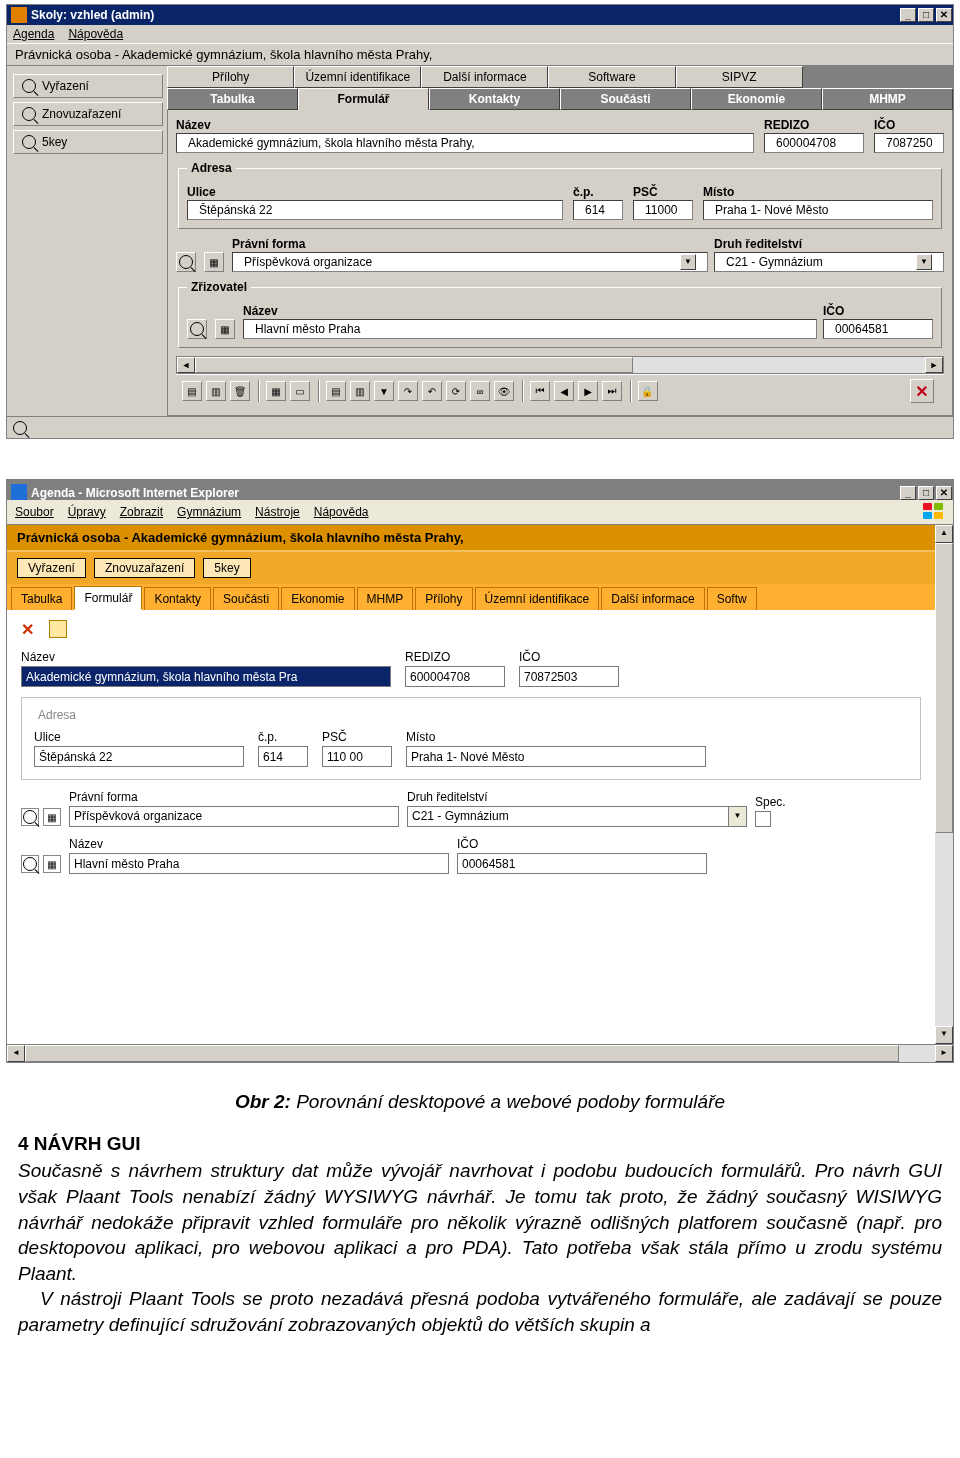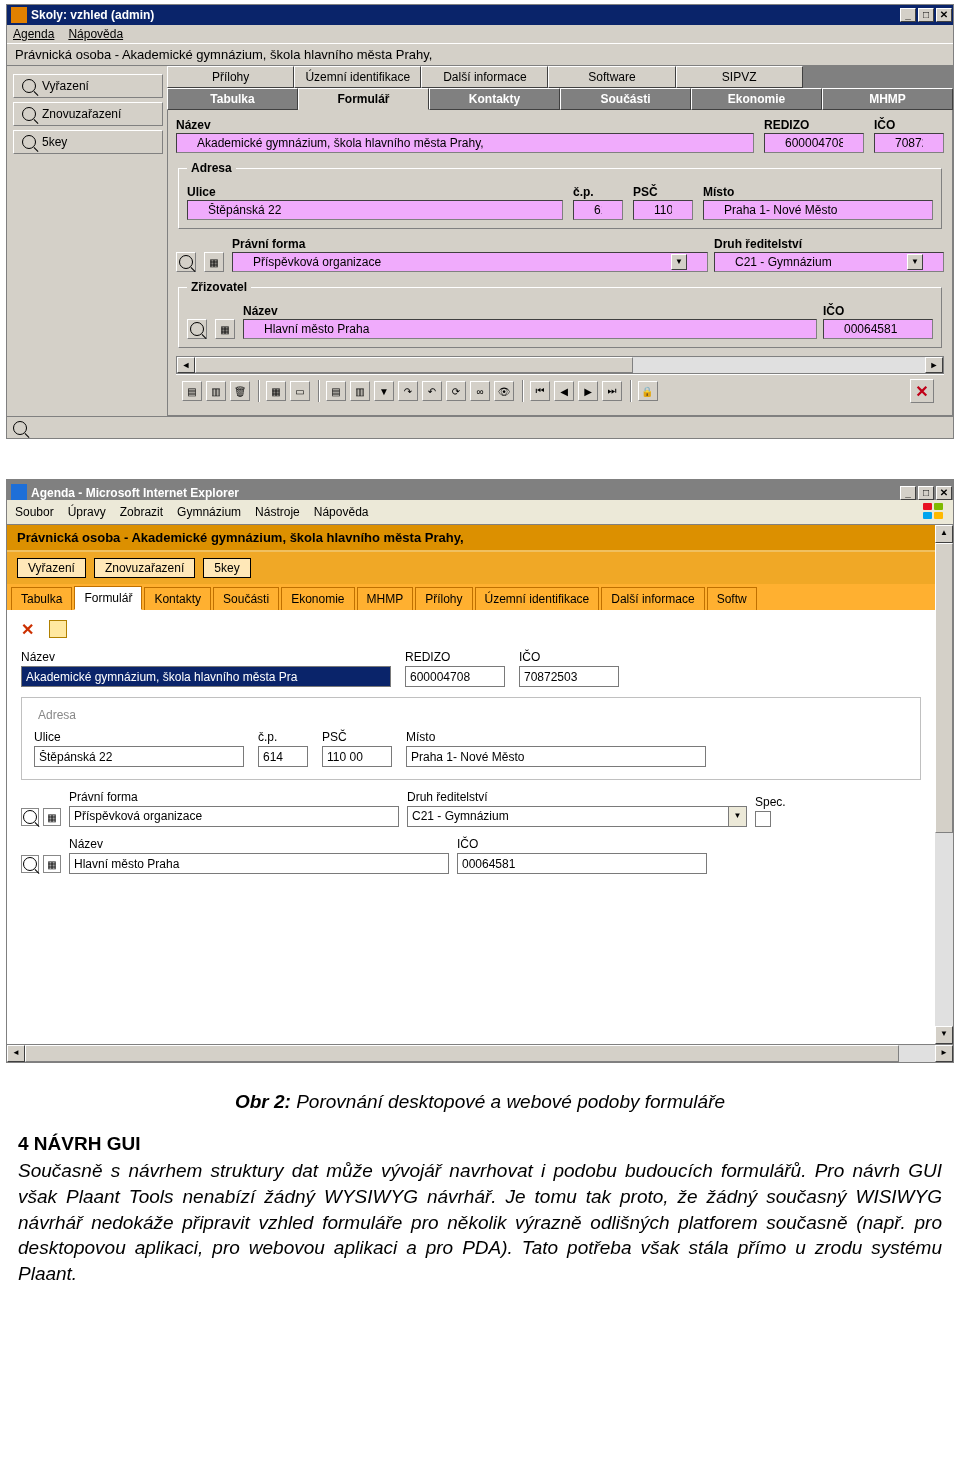--- a/index.html
+++ b/index.html
@@ -22,39 +22,39 @@
   .mag::after { content:""; position:absolute; width:6px; height:1px; background:#000; transform:rotate(45deg); bottom:-2px; right:-4px; }
   .main1 { flex:1; }
   .tabrow { display:flex; background:#808080; }
   .tab { flex:1; text-align:center; padding:3px 0; font-size:12px; font-weight:bold; background:#808080; color:#fff; border:1px solid #fff; border-right-color:#404040; border-bottom-color:#404040; }
   .tab.light { background:#d4d0c8; color:#000; font-weight:normal; }
   .tab.sel { background:#d4d0c8; color:#000; border-bottom:1px solid #d4d0c8; }
   .panel1 { border:1px solid #808080; border-top:none; padding:6px 8px 8px 8px; background:#d4d0c8; }
   .row1 { display:flex; gap:10px; margin-top:2px; align-items:flex-end; }
   .fld { display:flex; flex-direction:column; }
   .fld label { font-size:12px; font-weight:bold; margin-bottom:1px; }
-  .fld input, .sel1 { font-size:12px; padding:1px 20px; border:1px solid #808080; border-top-color:#404040; border-left-color:#404040; background:#f0abfc; height:20px; }
+  .fld input, .sel1 { font-size:12px; padding:1px 11px; border:1px solid #808080; border-top-color:#404040; border-left-color:#404040; background:#ffffff; height:20px; }
   .sel1 { display:flex; align-items:center; justify-content:space-between; }
   .sel1 .dd { width:16px; height:16px; border:1px solid #fff; border-right-color:#404040; border-bottom-color:#404040; background:#d4d0c8; text-align:center; line-height:14px; font-size:8px; }
   .fieldset1 { border:1px solid #808080; border-left-color:#fff; border-top-color:#fff; padding:8px; margin-top:8px; position:relative; }
   .fieldset1 legend { font-size:12px; font-weight:bold; padding:0 4px; }
   .iconbtn { width:20px; height:20px; border:1px solid #fff; border-right-color:#808080; border-bottom-color:#808080; background:#d4d0c8; display:inline-flex; align-items:center; justify-content:center; font-size:10px; margin-right:2px; }
   .hscroll { display:flex; align-items:center; height:18px; background:#d4d0c8; border:1px solid #808080; margin-top:8px; }
   .hscroll .sbtn2 { width:18px; height:16px; border:1px solid #fff; border-right-color:#404040; border-bottom-color:#404040; text-align:center; font-size:9px; line-height:14px; }
   .hscroll .track { flex:1; background:#e0e0e0; height:16px; position:relative; }
   .hscroll .thumb { position:absolute; left:0; top:0; height:16px; width:60%; background:#d4d0c8; border:1px solid #fff; border-right-color:#808080; border-bottom-color:#808080; }
   .toolbar-bottom { display:flex; align-items:center; gap:2px; padding:4px 6px; border-top:1px solid #fff; }
   .toolbar-bottom .sep { width:2px; height:22px; border-left:1px solid #808080; border-right:1px solid #fff; margin:0 4px; }
   .toolbar-bottom .redx { width:24px; height:24px; border:1px solid #fff; border-right-color:#808080; border-bottom-color:#808080; margin-left:auto; margin-right:4px; display:flex; align-items:center; justify-content:center; color:#c00018; font-size:16px; font-weight:bold; }
   .statusbar { border-top:1px solid #808080; padding:2px 6px; height:22px; display:flex; align-items:center; }
 
   
   .win2 { border:1px solid #808080; margin: 40px 6px 10px 6px; background:#d4d0c8; }
   .menubar2 { background:#ece9d8; padding:3px 8px; display:flex; gap:14px; font-size:12px; align-items:center; }
-  .menubar2 .u { text-decoration-color:#000; }
+  .menubar2 .u { text-decoration:underline; text-decoration-color:#000; }
   .menubar2 .winflag { margin-left:auto; width:22px; height:18px; }
   .winflag { position:relative; }
   .winflag span { position:absolute; width:9px; height:7px; border-radius:1px; }
   .wf-r { background:#e81123; left:0; top:0; }
   .wf-g { background:#7fba00; left:11px; top:0; }
   .wf-b { background:#00a4ef; left:0; top:9px; }
   .wf-y { background:#ffb900; left:11px; top:9px; }
   .page2 { background:#fff; height:520px; position:relative; overflow:hidden; border-top:1px solid #808080; }
   .bc2 { background:#dc9000; color:#000; font-size:13px; font-weight:bold; padding:5px 10px; border-bottom:2px solid #f0c060; }
   .chiprow { background:#f0a826; padding:6px 10px; display:flex; gap:8px; }
@@ -411,13 +411,14 @@
         <div class="hthumb"></div>
       </div>
     <div class="hbtn">►</div>
   </div>
 </div>
 
 <div class="doc">
   <p class="caption"><b>Obr 2:</b><span> Porovnání desktopové a webové podoby formuláře</span></p>
   <h4>4  NÁVRH GUI</h4>
   <p>Současně s návrhem struktury dat může vývojář navrhovat i podobu budoucích formulářů. Pro návrh GUI však Plaant Tools nenabízí žádný WYSIWYG návrhář. Je tomu tak proto, že žádný současný WISIWYG návrhář nedokáže připravit vzhled formuláře pro několik výrazně odlišných platforem současně (např. pro desktopovou aplikaci, pro webovou aplikaci a pro PDA). Tato potřeba však stála přímo u zrodu systému Plaant.</p>
+  <p style="text-indent:22px">V nástroji Plaant Tools se proto nezadává přesná podoba vytvářeného formuláře, ale zadávají se pouze parametry definující sdružování zobrazovaných objektů do větších skupin a</p>
 </div>
 
 </body></html>

